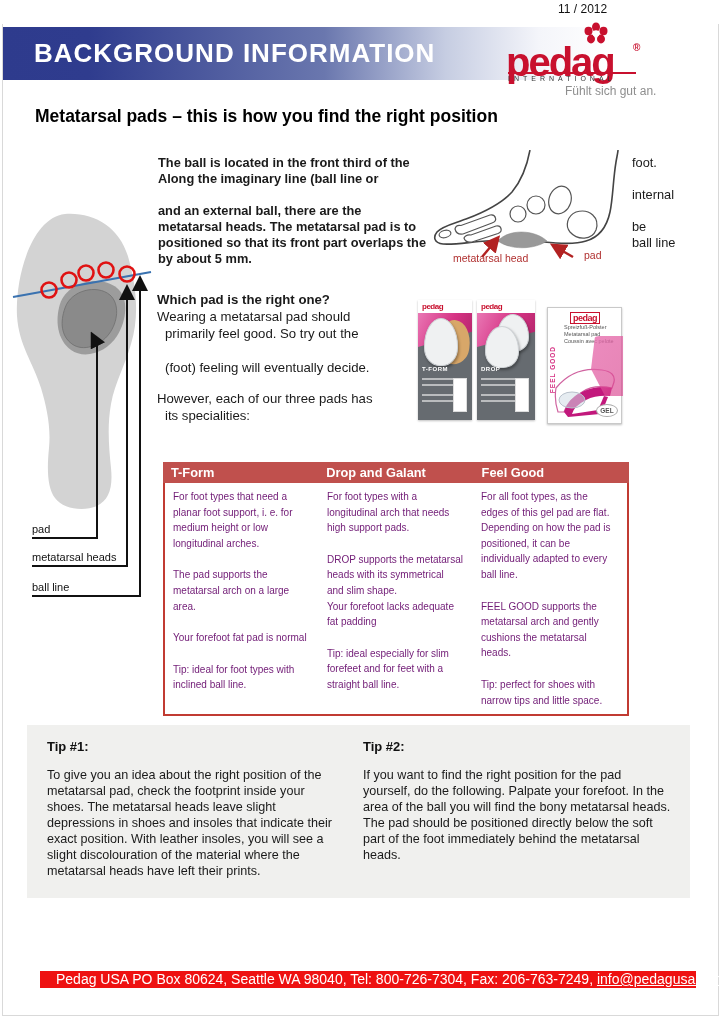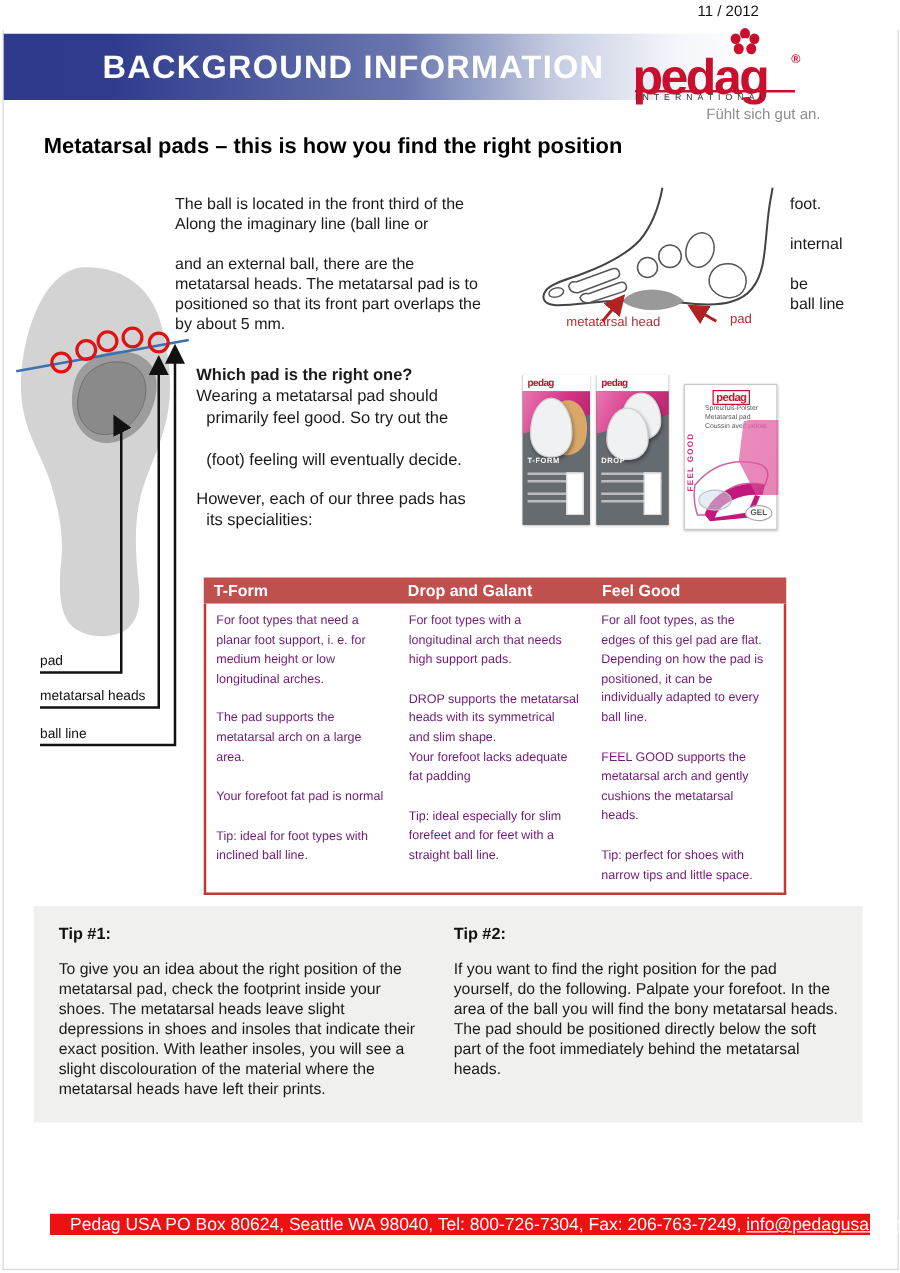--- a/index.html
+++ b/index.html
@@ -7,31 +7,31 @@
         font-family:"Liberation Sans",sans-serif;color:#1a1a1a;}
   .abs{position:absolute;}
   
   #frame{left:2px;top:24px;width:715px;height:991px;border-left:1px solid #d9d9d9;
          border-right:1px solid #d9d9d9;border-bottom:1px solid #d9d9d9;}
   
   #date{left:558px;top:2px;font-size:12px;color:#111;}
   
   #bar{left:3px;top:27px;width:714px;height:53px;
        background:linear-gradient(to right,#2e3b8d 0%,#2f3c8e 12%,#6a77ae 45%,#c6cde2 62%,#f4f5fa 75%,#ffffff 85%);}
-  #bar-title{left:34px;top:38px;font-size:26px;font-weight:bold;color:#ffffff;letter-spacing:1px;margin-left:48px;}
+  #bar-title{left:34px;top:38px;font-size:26px;font-weight:bold;color:#ffffff;letter-spacing:1px;}
   
   #logo-flower{left:581px;top:22px;}
   #logo-word{left:506px;top:40px;font-size:40px;font-weight:bold;letter-spacing:-2px;color:#c8102e;font-family:"Liberation Sans",sans-serif;}
   #logo-reg{left:633px;top:42px;font-size:10px;color:#c8102e;font-weight:bold;}
   #logo-int{left:508px;top:72px;width:128px;font-size:7px;letter-spacing:4px;color:#333;border-top:2px solid #c8102e;padding-top:1px;white-space:nowrap;}
   #logo-tagline{left:565px;top:84px;font-size:12px;color:#8e8e8e;}
   
   #doc-title{left:35px;top:106px;font-size:17.5px;font-weight:bold;color:#000;}
   
-  .introline{left:140px;width:300px;font-size:12.8px;line-height:16px;height:16px;color:#1a1a1a;}
+  .introline{left:158px;width:300px;font-size:12.8px;line-height:16px;height:16px;color:#1a1a1a;font-weight:bold;}
   .frag{left:632px;width:80px;font-size:12.8px;line-height:16px;color:#1a1a1a;}
   
   .redlabel{font-size:10.5px;color:#b03030;margin-left:20px;}
   
   .fp-label{font-size:11px;color:#111;background:#fff;}
   
   .wp{left:157px;width:260px;font-size:13.2px;line-height:16.5px;height:17px;}
   .wp.b{font-weight:bold;}
   .ind{padding-left:8px;}
   

